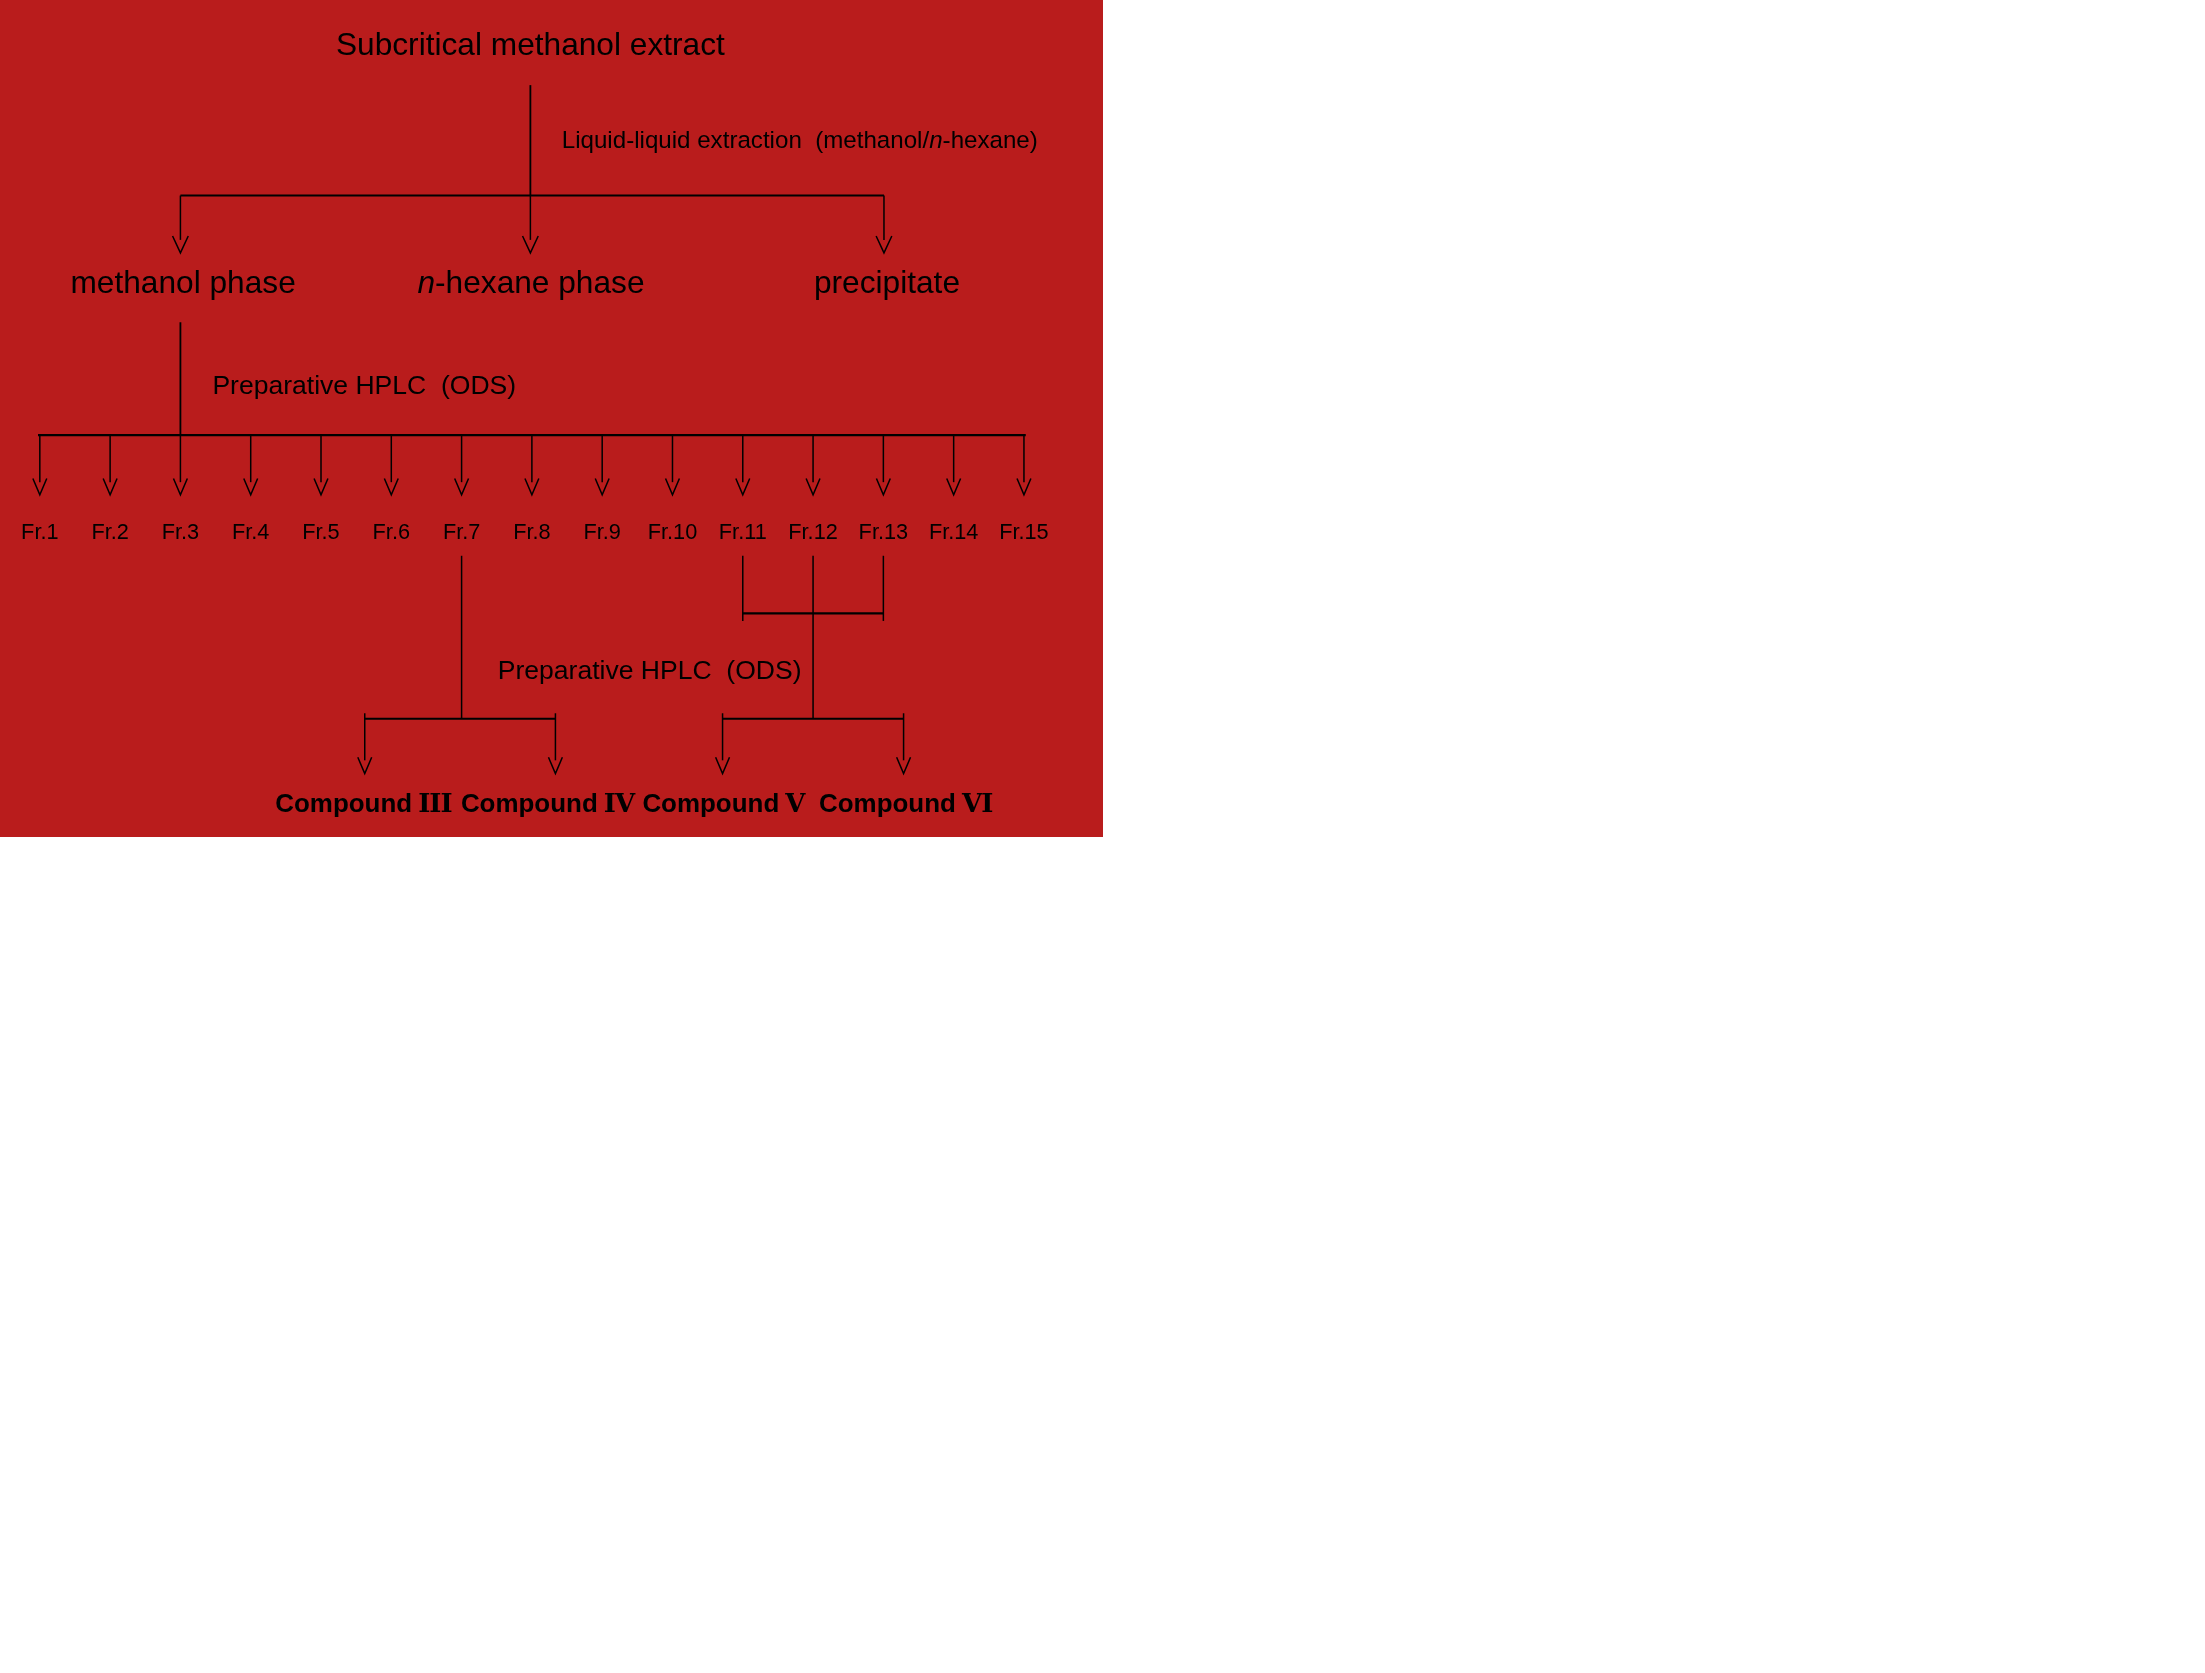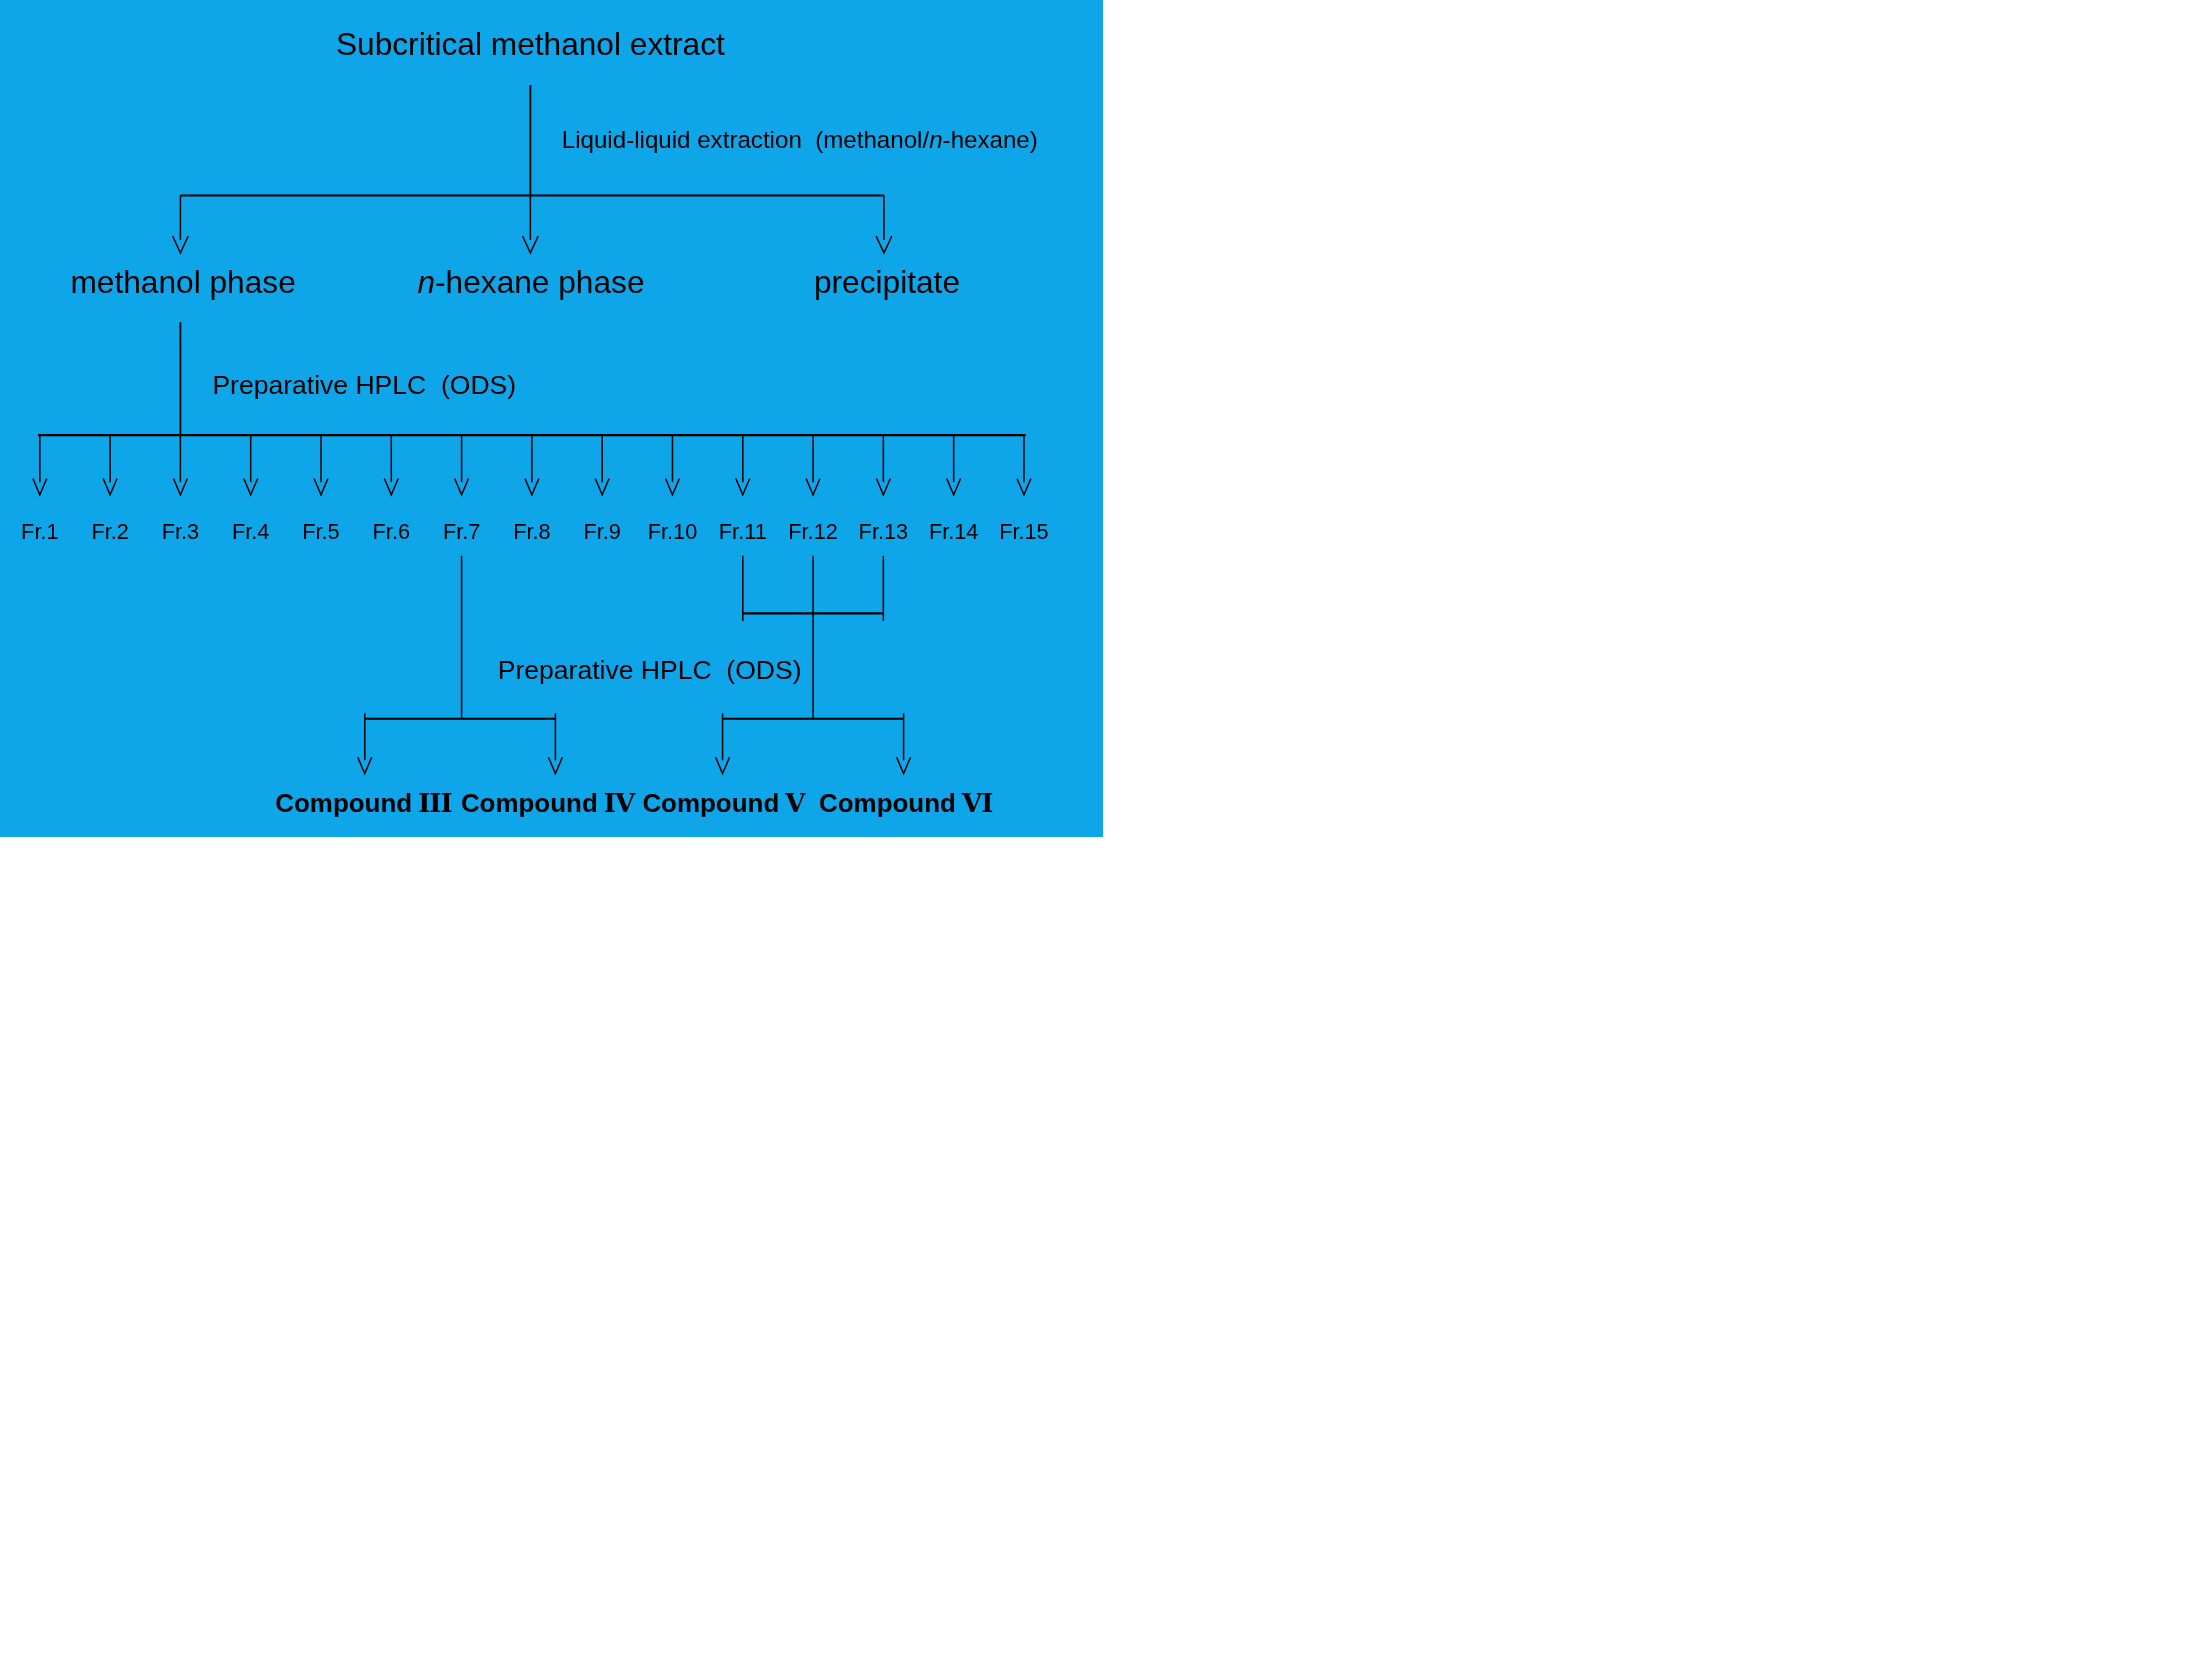--- a/index.html
+++ b/index.html
@@ -1,16 +1,16 @@
 <!DOCTYPE html>
 <html style="font-size:9.7px"><head>
 <meta charset="utf-8">
 <style>
   html,body{margin:0;padding:0;background:#ffffff;}
-  .page{width:1103px;height:837px;background:#0ea5e9;overflow:hidden;}
+  .page{width:1103px;height:837px;background:#b91c1c;overflow:hidden;}
   svg{display:block;width:100%;height:100%;}
   .ln{stroke:#000000;stroke-width:6;fill:none;}
   .bar{stroke:#000000;stroke-width:7;fill:none;}
   .shaft{stroke:#000000;stroke-width:5;fill:none;}
   .head{stroke:#000000;stroke-width:5;fill:none;stroke-linejoin:miter;}
   svg text, svg tspan{
     font-family:"Liberation Sans","DejaVu Sans",sans-serif;
     fill:#000000;
     white-space:pre;
   }

